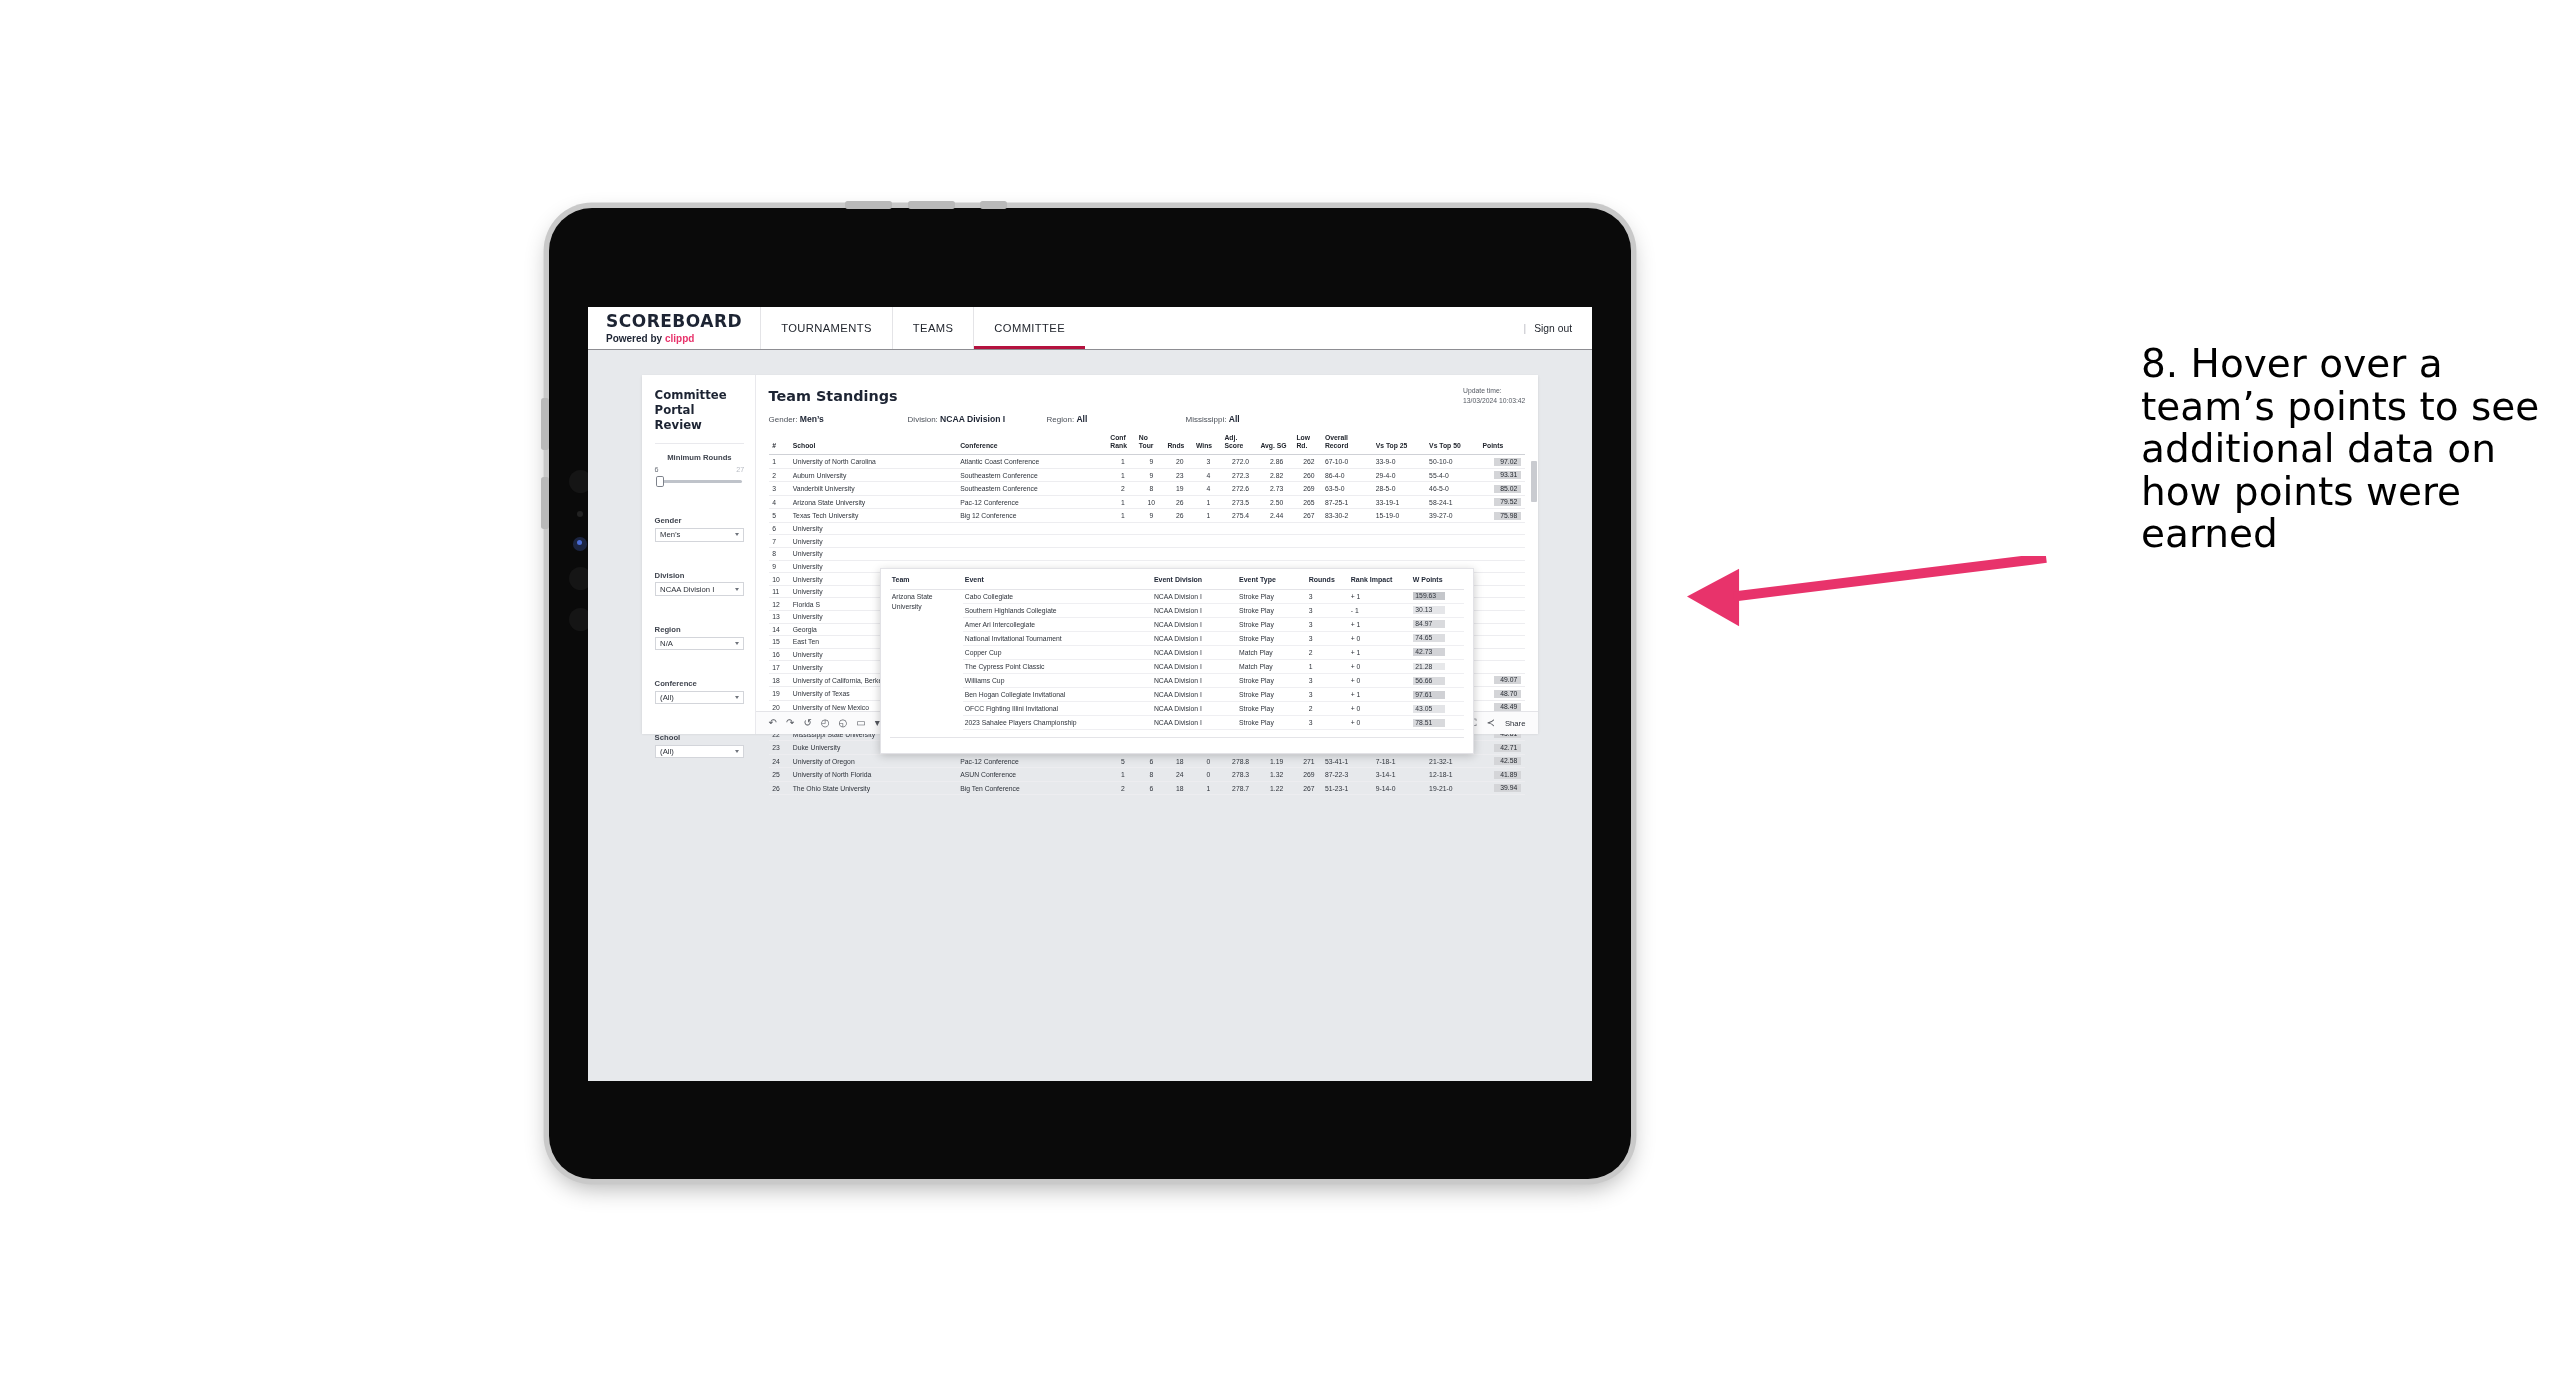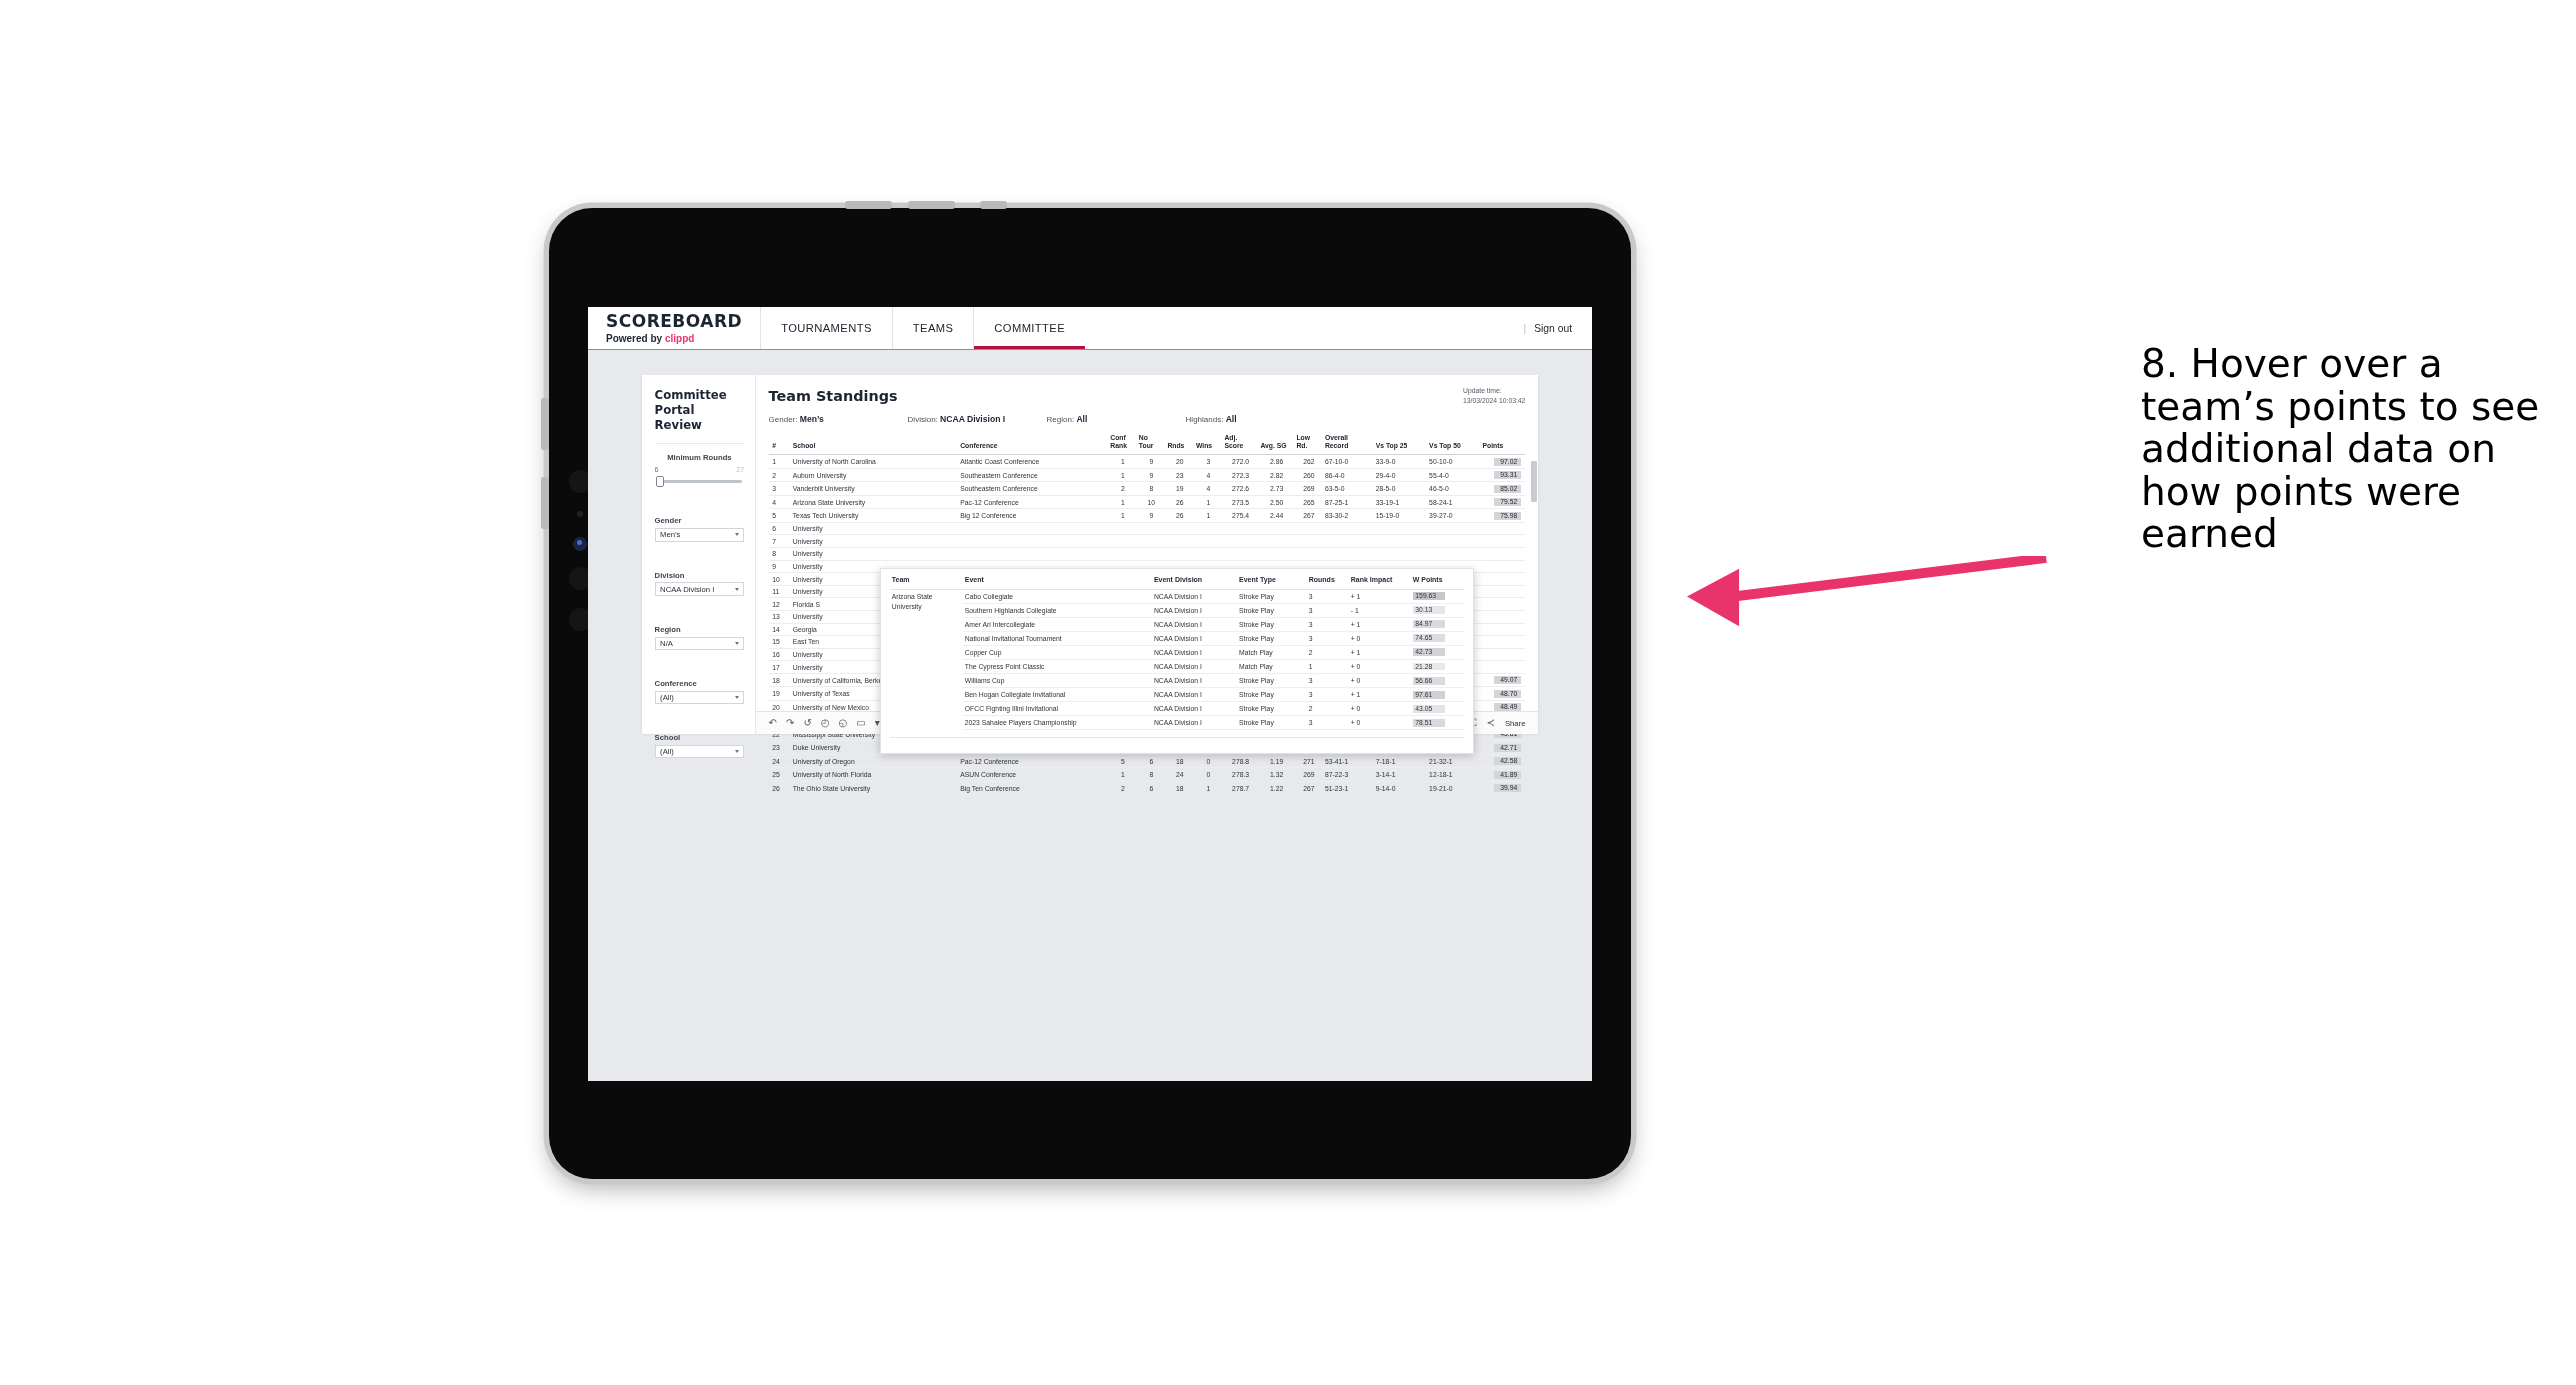--- a/index.html
+++ b/index.html
@@ -322,21 +322,21 @@
               <div class="update">
                 <div>Update time:</div>
                 <div>13/03/2024 10:03:42</div>
               </div>
             </div>
 
             <div class="filters">
               <div class="f"><span>Gender:</span> <b>Men’s</b></div>
               <div class="f"><span>Division:</span> <b>NCAA Division I</b></div>
               <div class="f"><span>Region:</span> <b>All</b></div>
-              <div class="f"><span>Highlands:</span> <b>All</b></div>
+              <div class="f"><span>Mississippi:</span> <b>All</b></div>
             </div>
 
             <table class="st">
               <thead>
                 <tr>
                   <th class="c-num">#</th>
                   <th class="c-sch">School</th>
                   <th class="c-conf">Conference</th>
                   <th class="c-s">Conf Rank</th>
                   <th class="c-s">No Tour</th>

